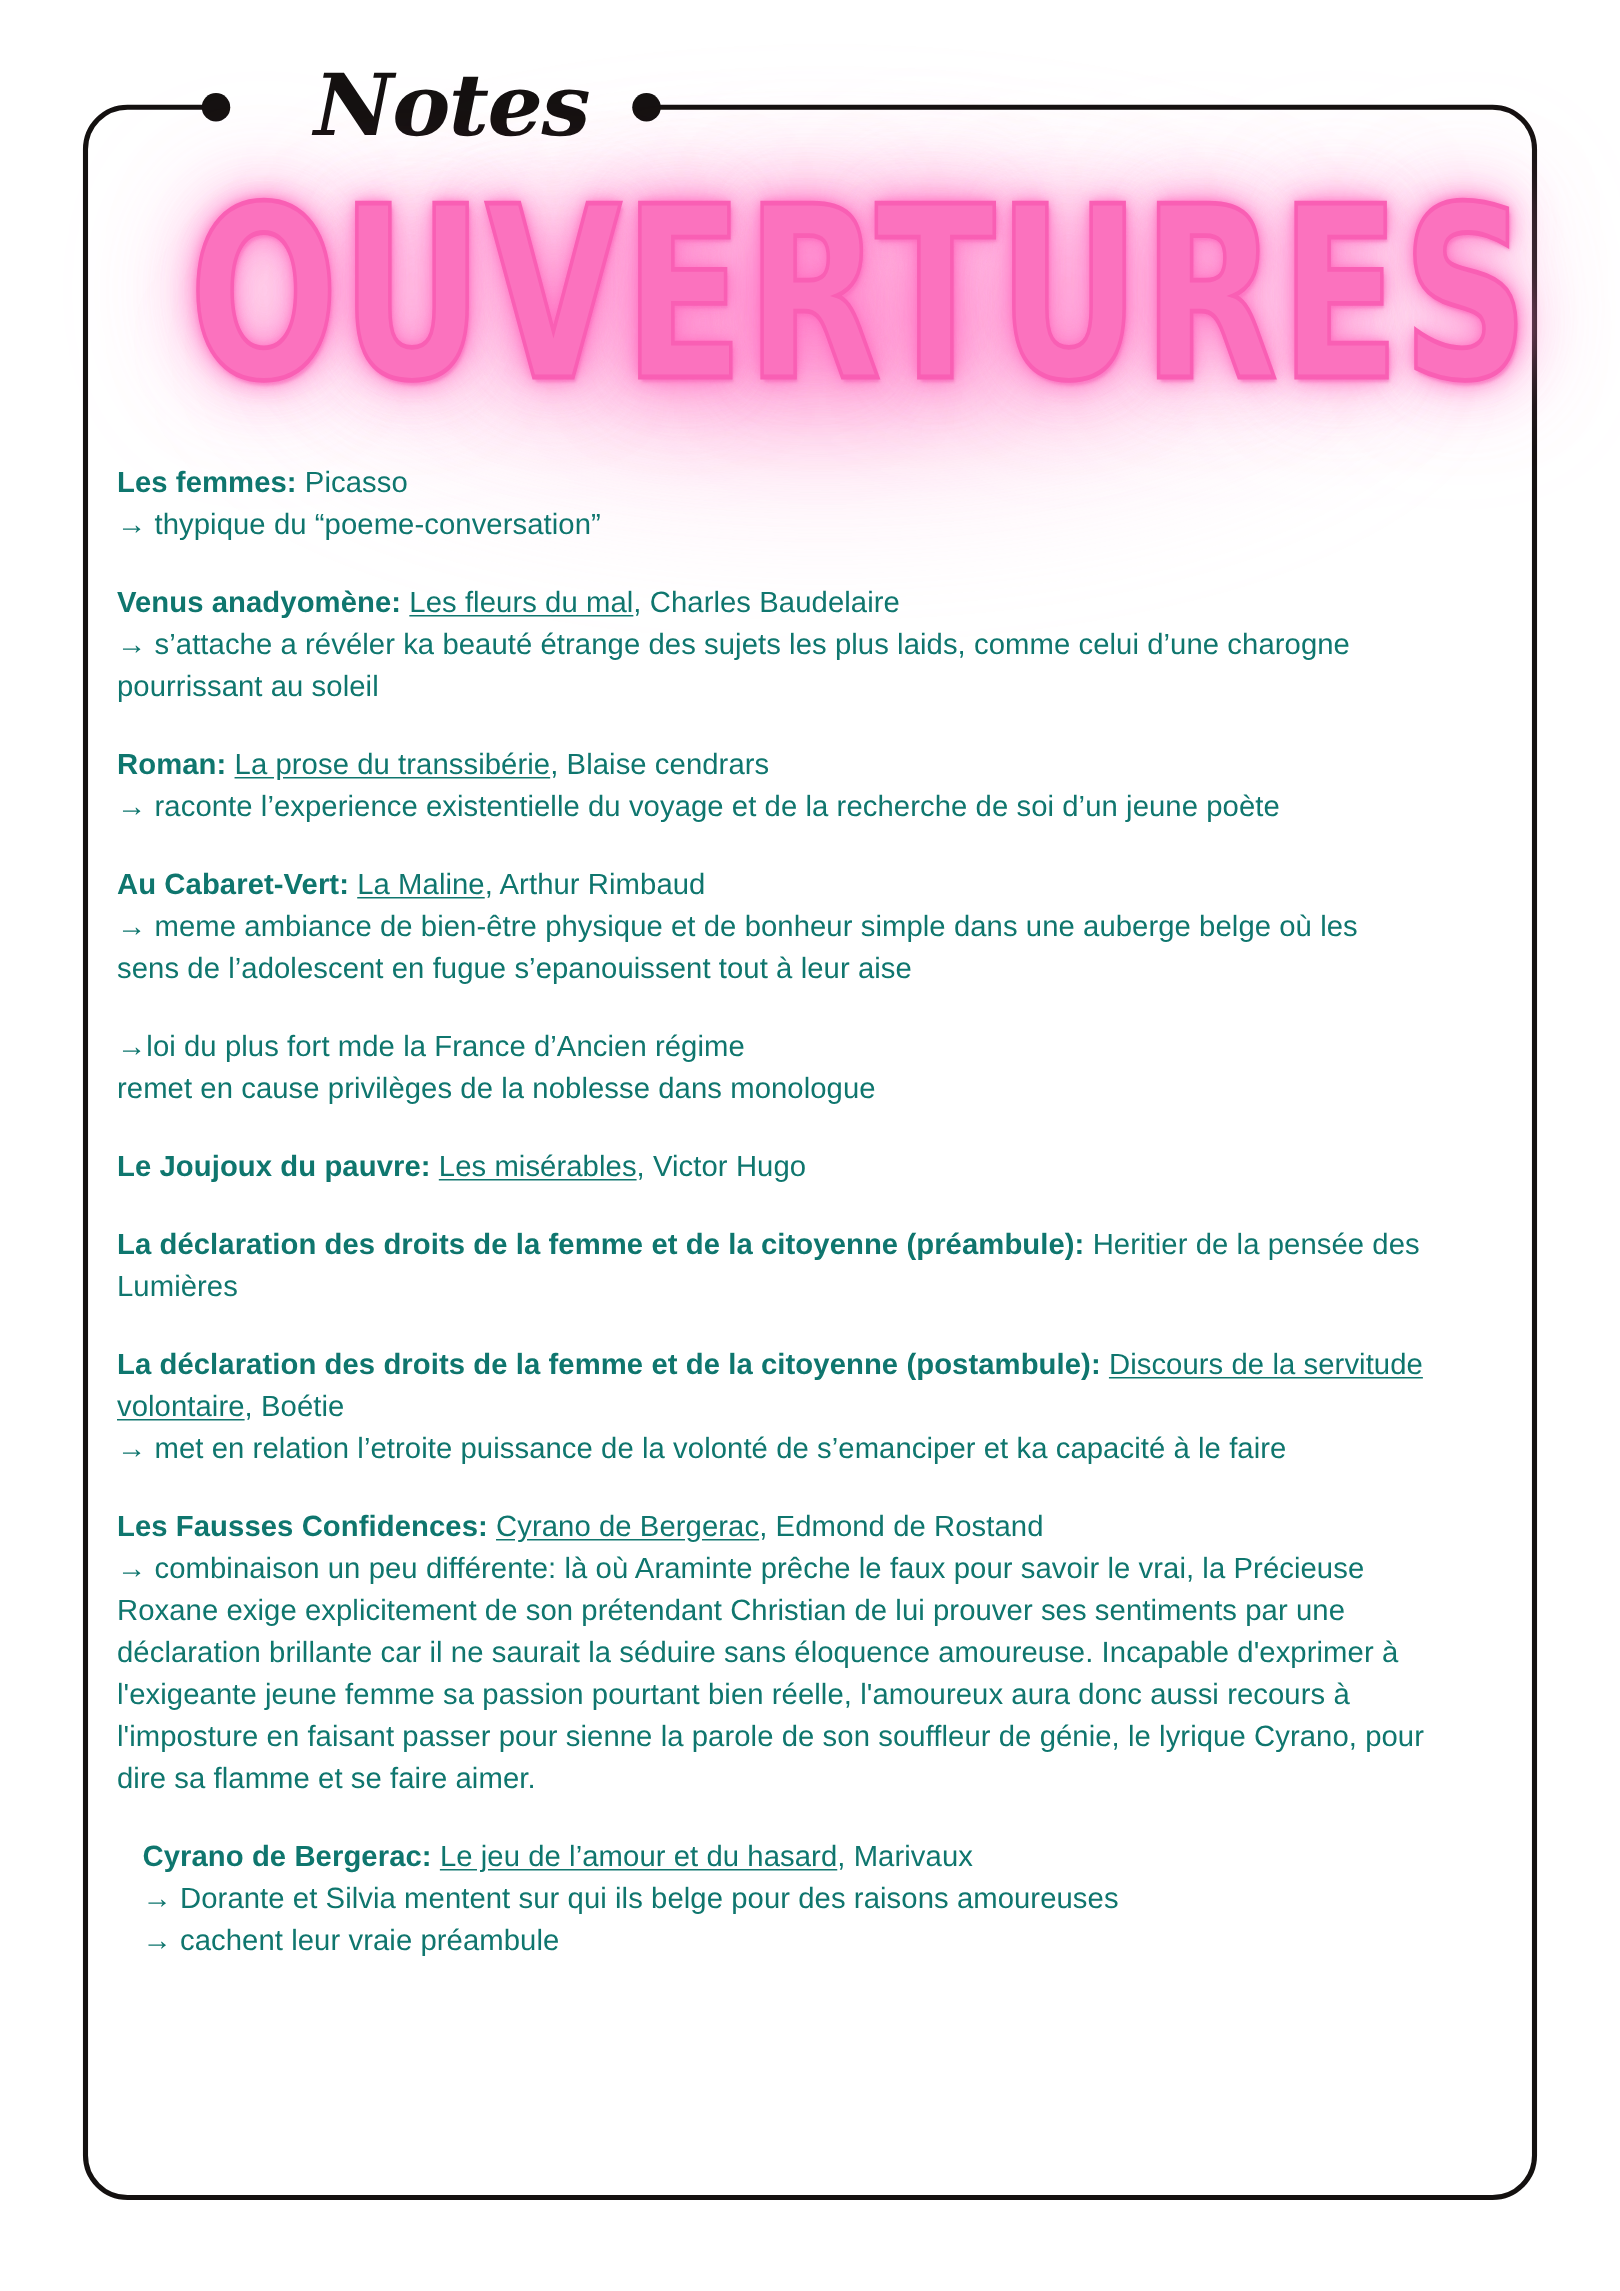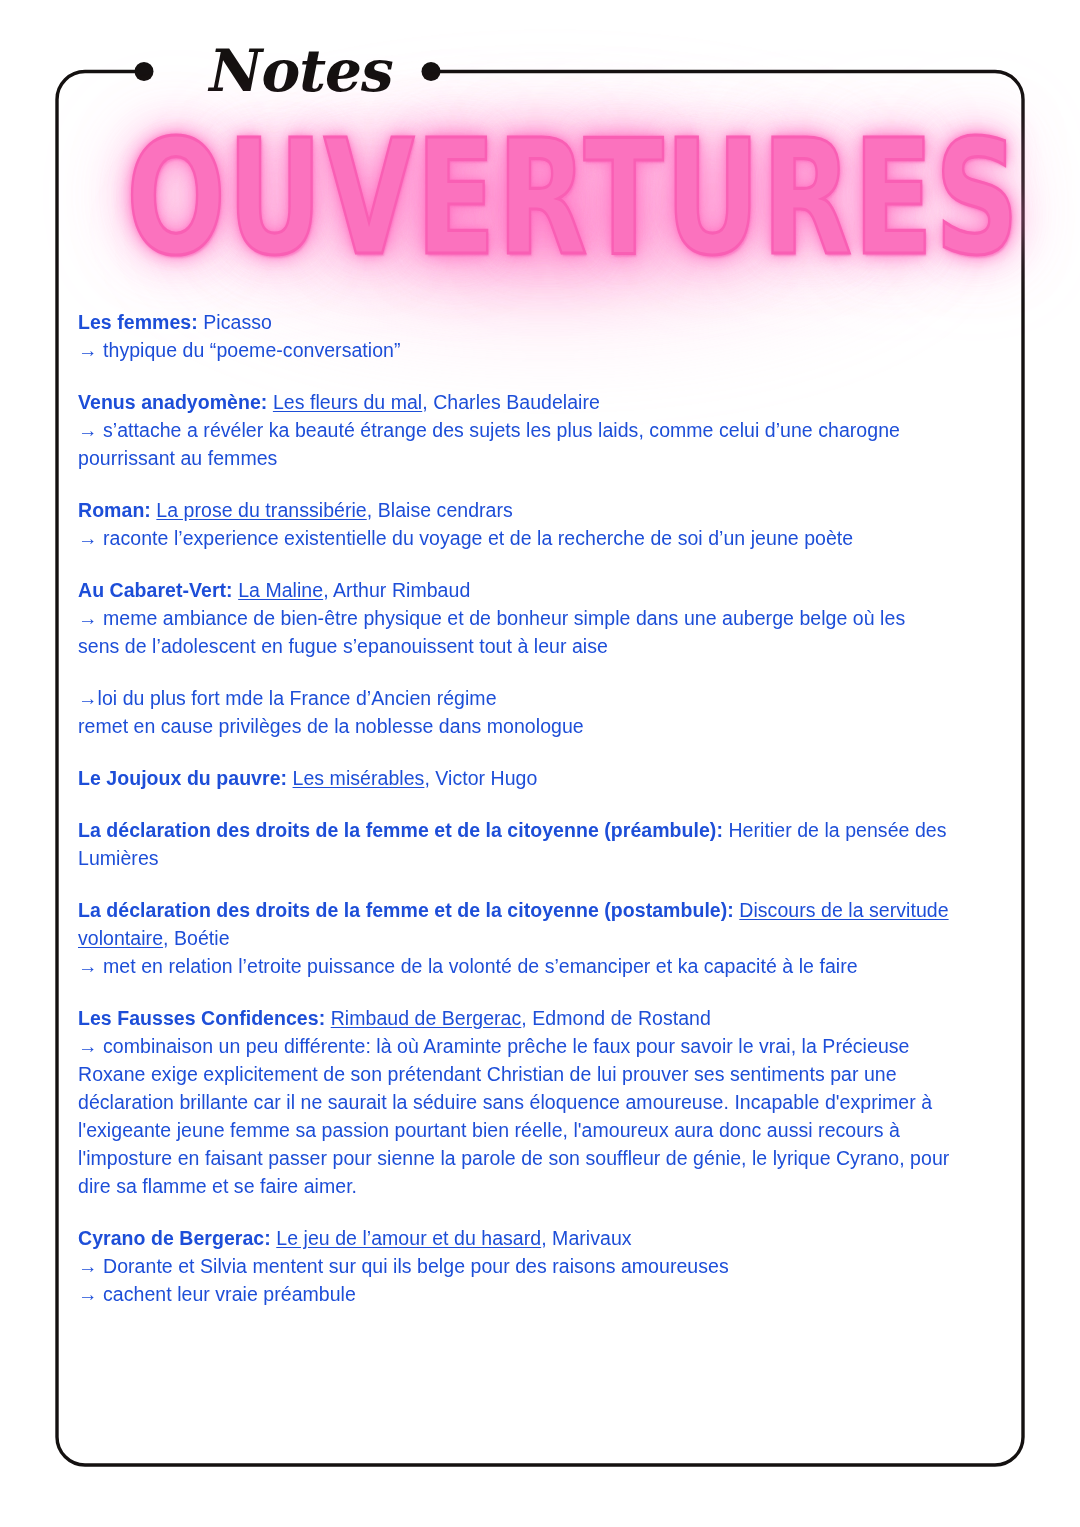--- a/index.html
+++ b/index.html
@@ -107,25 +107,25 @@
   }
 
   
   .notes-body {
     position: absolute;
     left: 78px;
     top: 308px;
     width: 872px;
     font-size: 19.5px;
     line-height: 28px;
-    color: #1d4ed8;
+    color: #0f766e;
     letter-spacing: 0.05px;
   }
   .entry { margin-bottom: 24px; }
-  .entry:last-child { margin-bottom: 0; }
+  .entry:last-child { margin-bottom: 0; margin-left: 17px; }
   .entry p { margin: 0; }
   .t { font-weight: bold; }
   .u { text-decoration: underline; text-underline-offset: 2px; text-align: center; }
 </style>
 </head>
 <body>
 
 <div class="glow-halo2"></div>
 <div class="glow-halo"></div>
 
@@ -141,21 +141,21 @@
   <span class="neon-word">OUVERTURES</span>
 </div>
 
 <div class="notes-body" id="notes-body">
     <div class="entry">
       <p><span class="t">Les femmes:</span><span> Picasso</span></p>
       <p>→ thypique du “poeme-conversation”</p>
     </div>
     <div class="entry">
       <p><span class="t">Venus anadyomène:</span> <span class="u">Les fleurs du mal</span><span>, Charles Baudelaire</span></p>
-      <p>→ s’attache a révéler ka beauté étrange des sujets les plus laids, comme celui d’une charogne pourrissant au femmes</p>
+      <p>→ s’attache a révéler ka beauté étrange des sujets les plus laids, comme celui d’une charogne pourrissant au soleil</p>
     </div>
     <div class="entry">
       <p><span class="t">Roman:</span> <span class="u">La prose du transsibérie</span><span>, Blaise cendrars</span></p>
       <p>→ raconte l’experience existentielle du voyage et de la recherche de soi d’un jeune poète</p>
     </div>
     <div class="entry">
       <p><span class="t">Au Cabaret-Vert:</span> <span class="u">La Maline</span><span>, Arthur Rimbaud</span></p>
       <p>→ meme ambiance de bien-être physique et de bonheur simple dans une auberge belge où les sens de l’adolescent en fugue s’epanouissent tout à leur aise</p>
     </div>
     <div class="entry">
@@ -166,21 +166,21 @@
       <p><span class="t">Le Joujoux du pauvre:</span> <span class="u">Les misérables</span><span>, Victor Hugo</span></p>
     </div>
     <div class="entry">
       <p><span class="t">La déclaration des droits de la femme et de la citoyenne (préambule):</span><span> Heritier de la pensée des Lumières</span></p>
     </div>
     <div class="entry">
       <p><span class="t">La déclaration des droits de la femme et de la citoyenne (postambule):</span> <span class="u">Discours de la servitude volontaire</span><span>, Boétie</span></p>
       <p>→ met en relation l’etroite puissance de la volonté de s’emanciper et ka capacité à le faire</p>
     </div>
     <div class="entry">
-      <p><span class="t">Les Fausses Confidences:</span> <span class="u">Rimbaud de Bergerac</span><span>, Edmond de Rostand</span></p>
+      <p><span class="t">Les Fausses Confidences:</span> <span class="u">Cyrano de Bergerac</span><span>, Edmond de Rostand</span></p>
       <p>→ combinaison un peu différente: là où Araminte prêche le faux pour savoir le vrai, la Précieuse Roxane exige explicitement de son prétendant Christian de lui prouver ses sentiments par une déclaration brillante car il ne saurait la séduire sans éloquence amoureuse. Incapable d'exprimer à l'exigeante jeune femme sa passion pourtant bien réelle, l'amoureux aura donc aussi recours à l'imposture en faisant passer pour sienne la parole de son souffleur de génie, le lyrique Cyrano, pour dire sa flamme et se faire aimer.</p>
     </div>
     <div class="entry">
       <p><span class="t">Cyrano de Bergerac:</span> <span class="u">Le jeu de l’amour et du hasard</span><span>, Marivaux</span></p>
       <p>→ Dorante et Silvia mentent sur qui ils belge pour des raisons amoureuses</p>
       <p>→ cachent leur vraie préambule</p>
     </div>
   </div>
 
 </body></html>

